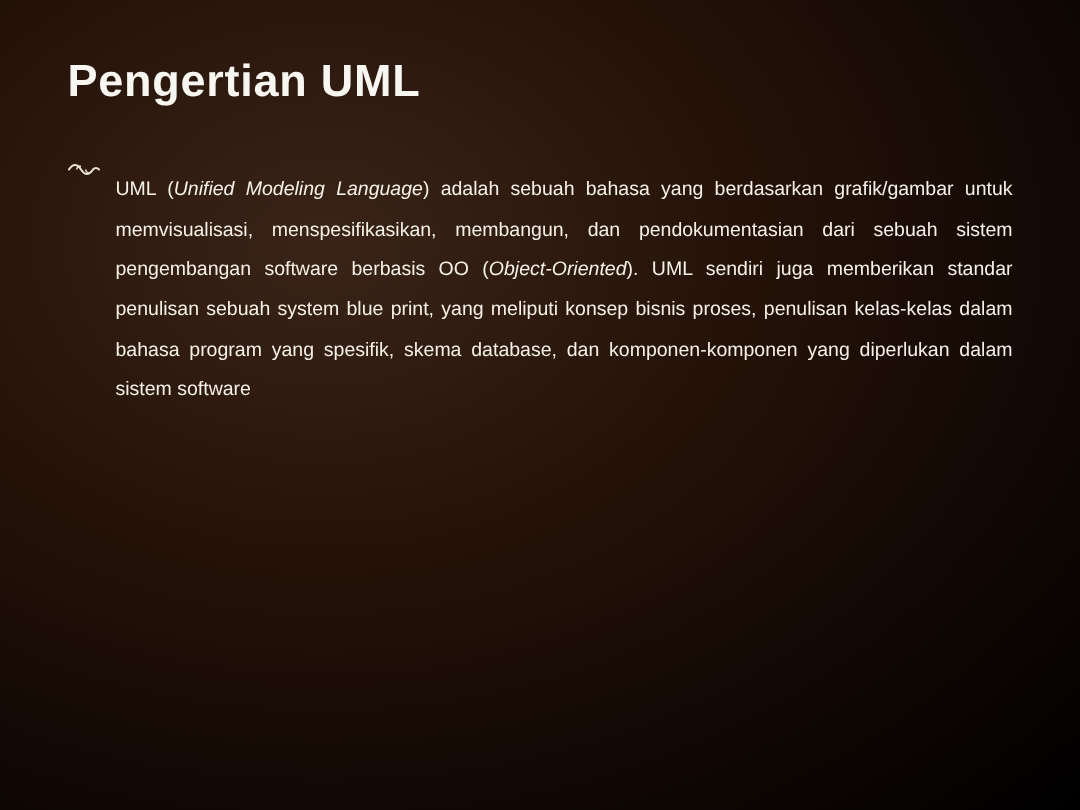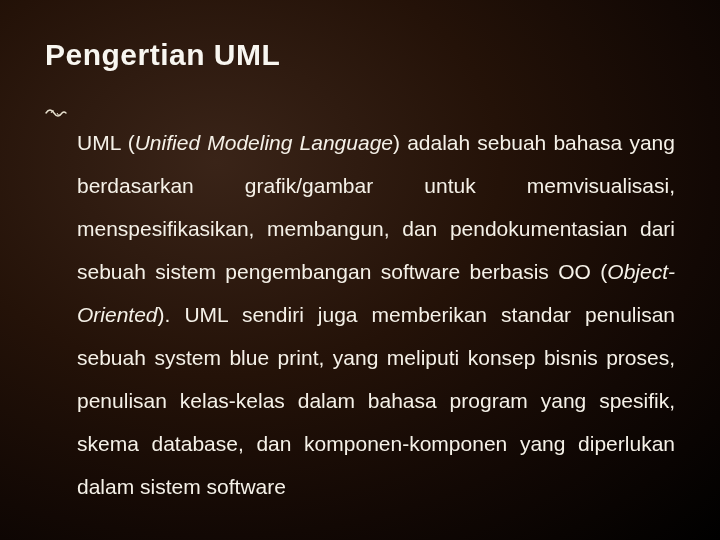--- a/index.html
+++ b/index.html
@@ -35,21 +35,21 @@
   }
   .bullet-icon {
     flex: 0 0 auto;
     margin-right: 10px;
     margin-top: 6px;
   }
   .bullet-icon svg {
     display: block;
   }
   .body-text {
-    font-size: 21px;
+    font-size: 13px;
     line-height: 2.05;
     text-align: justify;
     font-family: Verdana, Geneva, sans-serif;
     color: #f5f1e8;
   }
   .italic {
     font-style: italic;
   }
 </style>
 </head>

